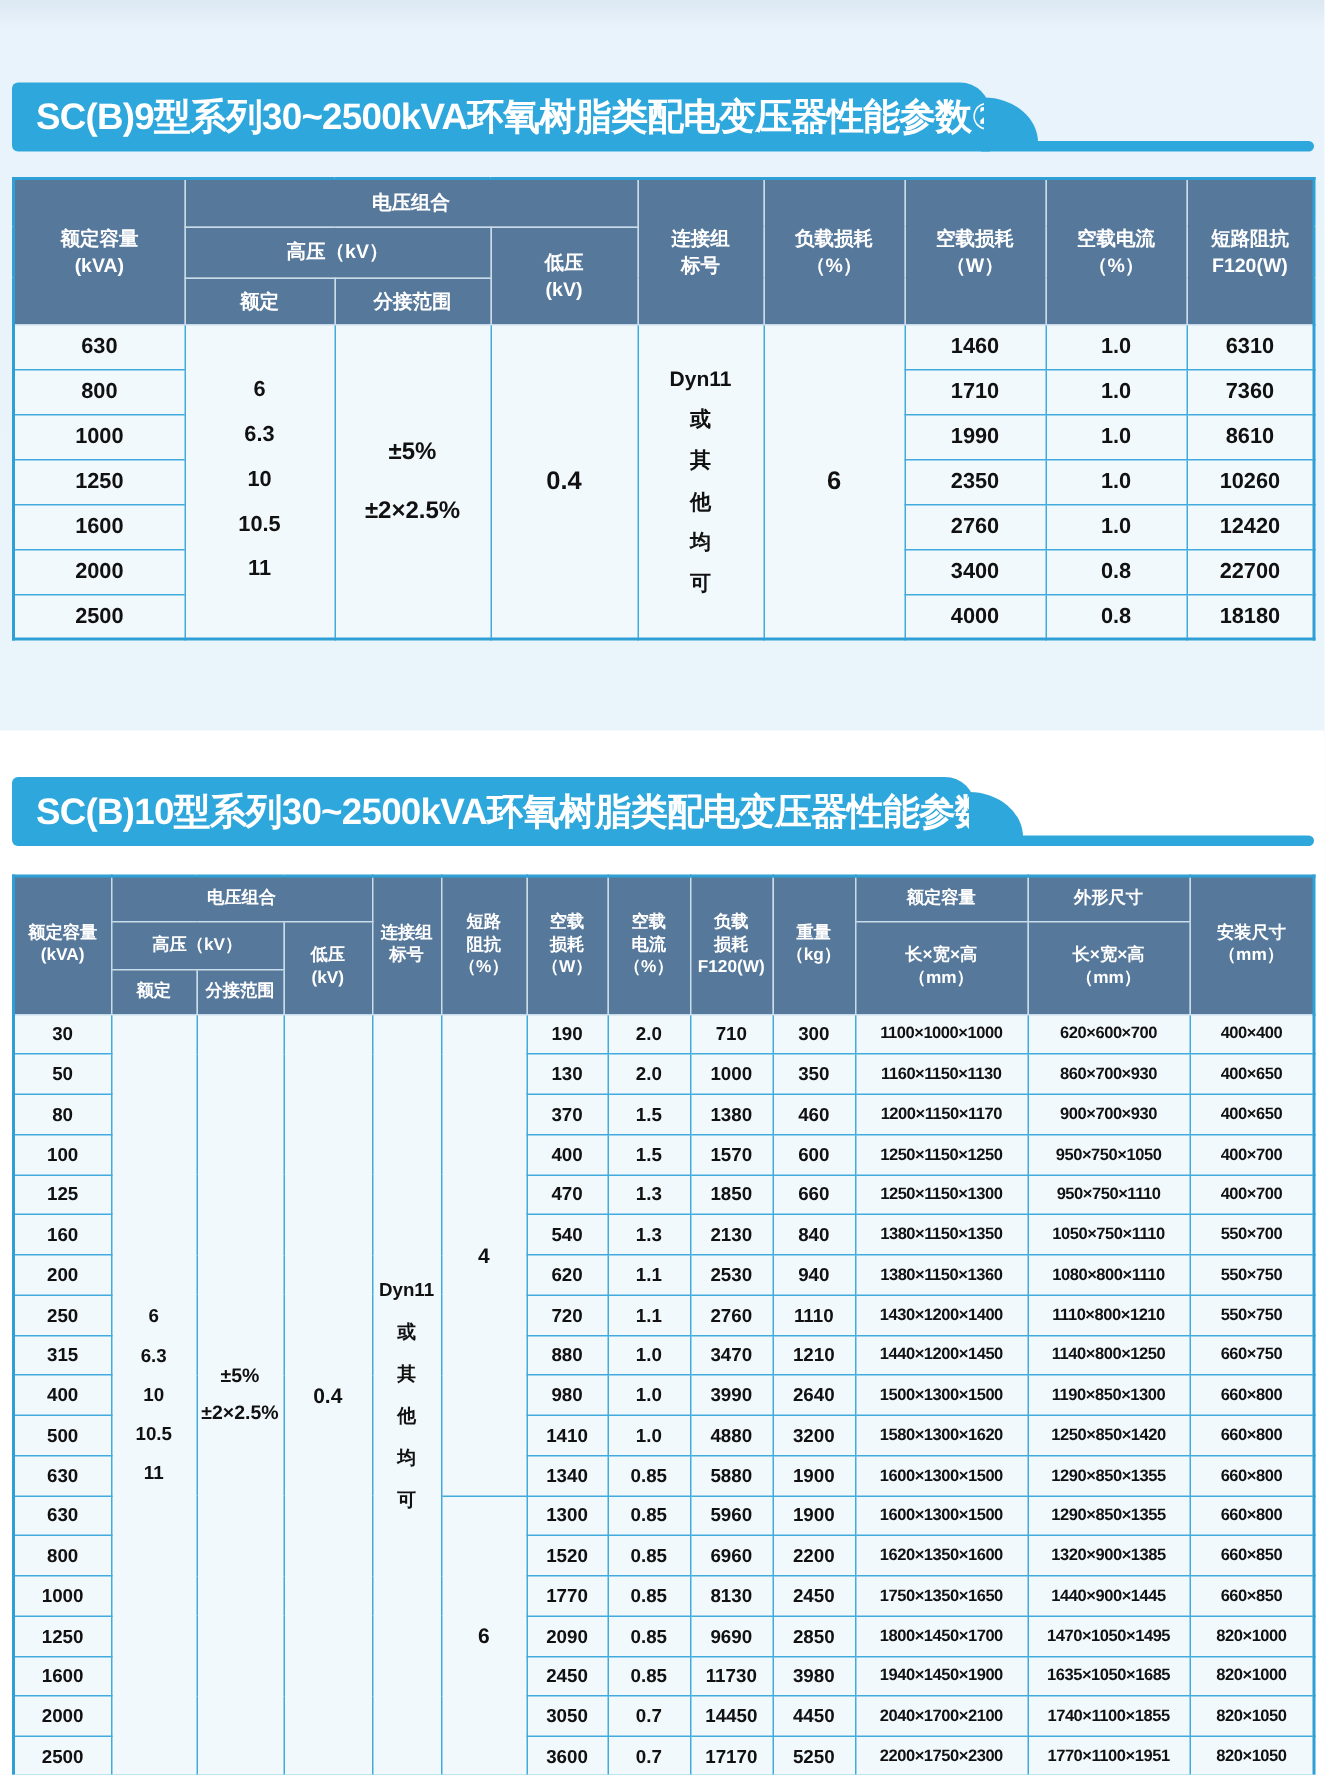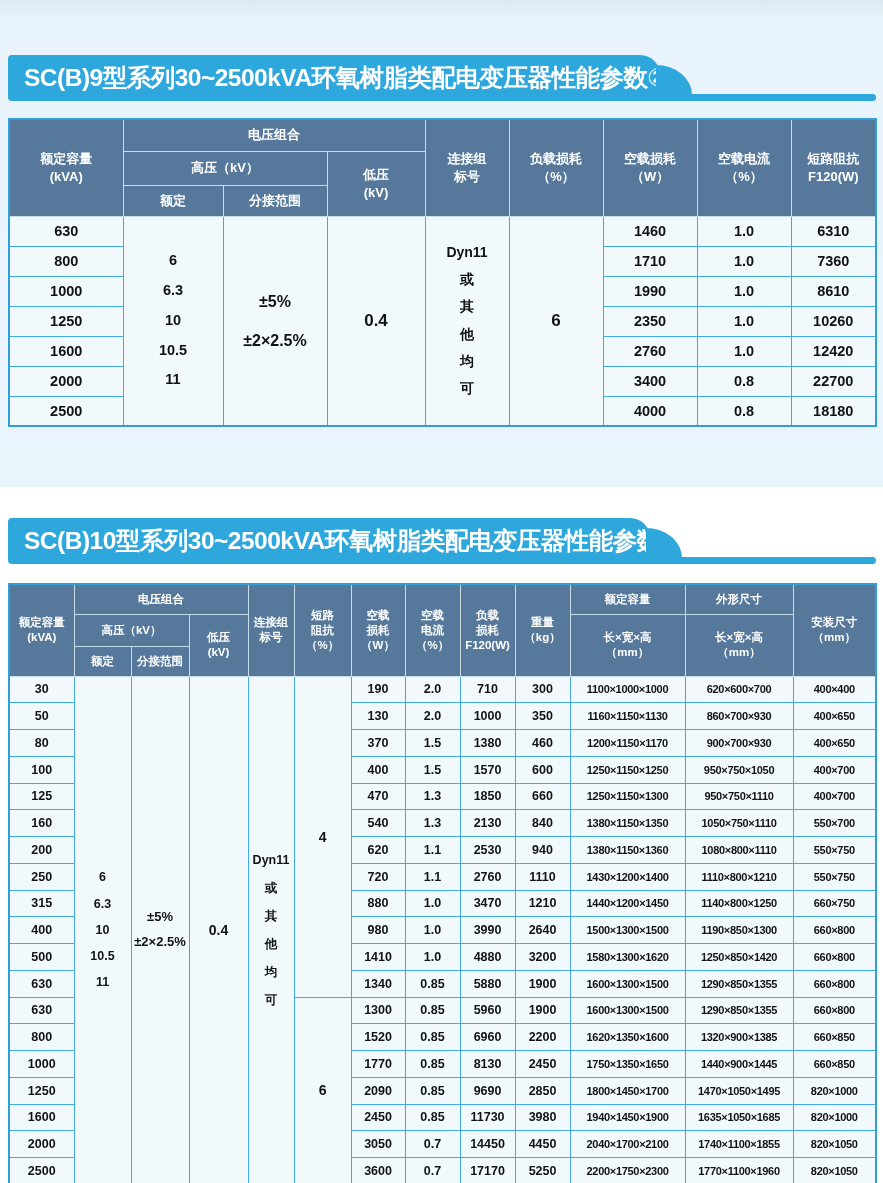--- a/index.html
+++ b/index.html
@@ -448,17 +448,17 @@
         <td class="dim">1740×1100×1855</td>
         <td class="dim">820×1050</td>
       </tr>
       <tr>
         <td class="cap">2500</td>
         <td>3600</td>
         <td>0.7</td>
         <td>17170</td>
         <td>5250</td>
         <td class="dim">2200×1750×2300</td>
-        <td class="dim">1770×1100×1960</td>
+        <td class="dim">1770×1100×1951</td>
         <td class="dim">820×1050</td>
       </tr>
     </tbody>
 </table>
 
 </body></html>

